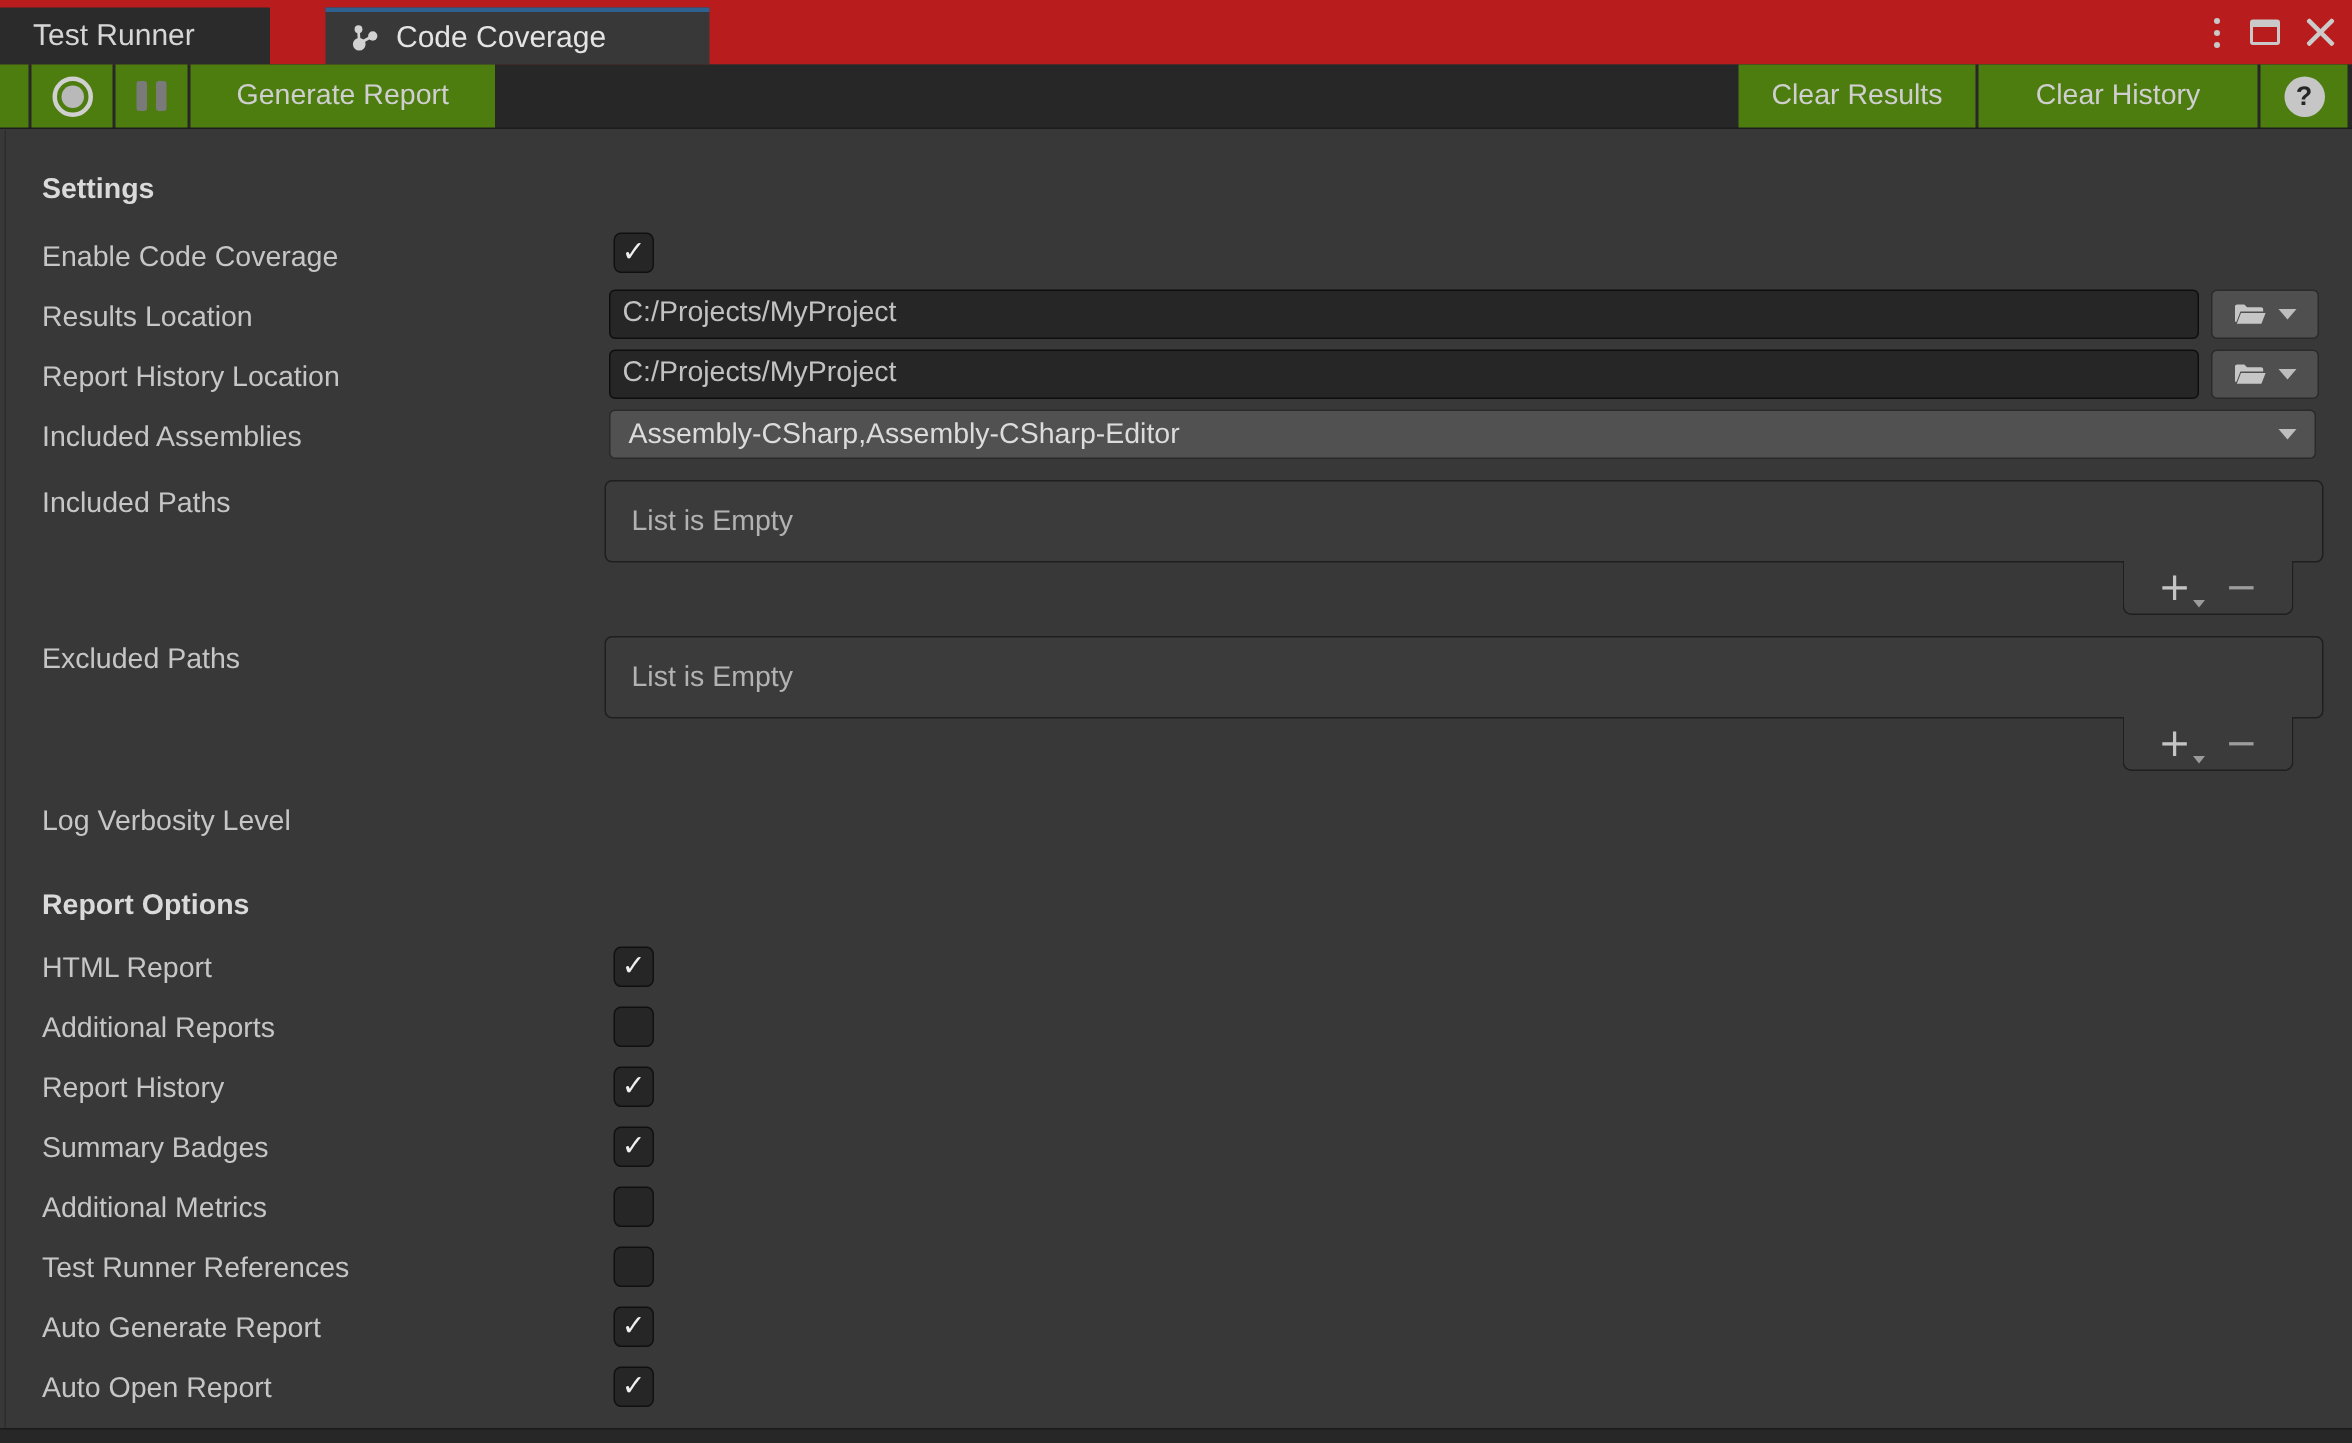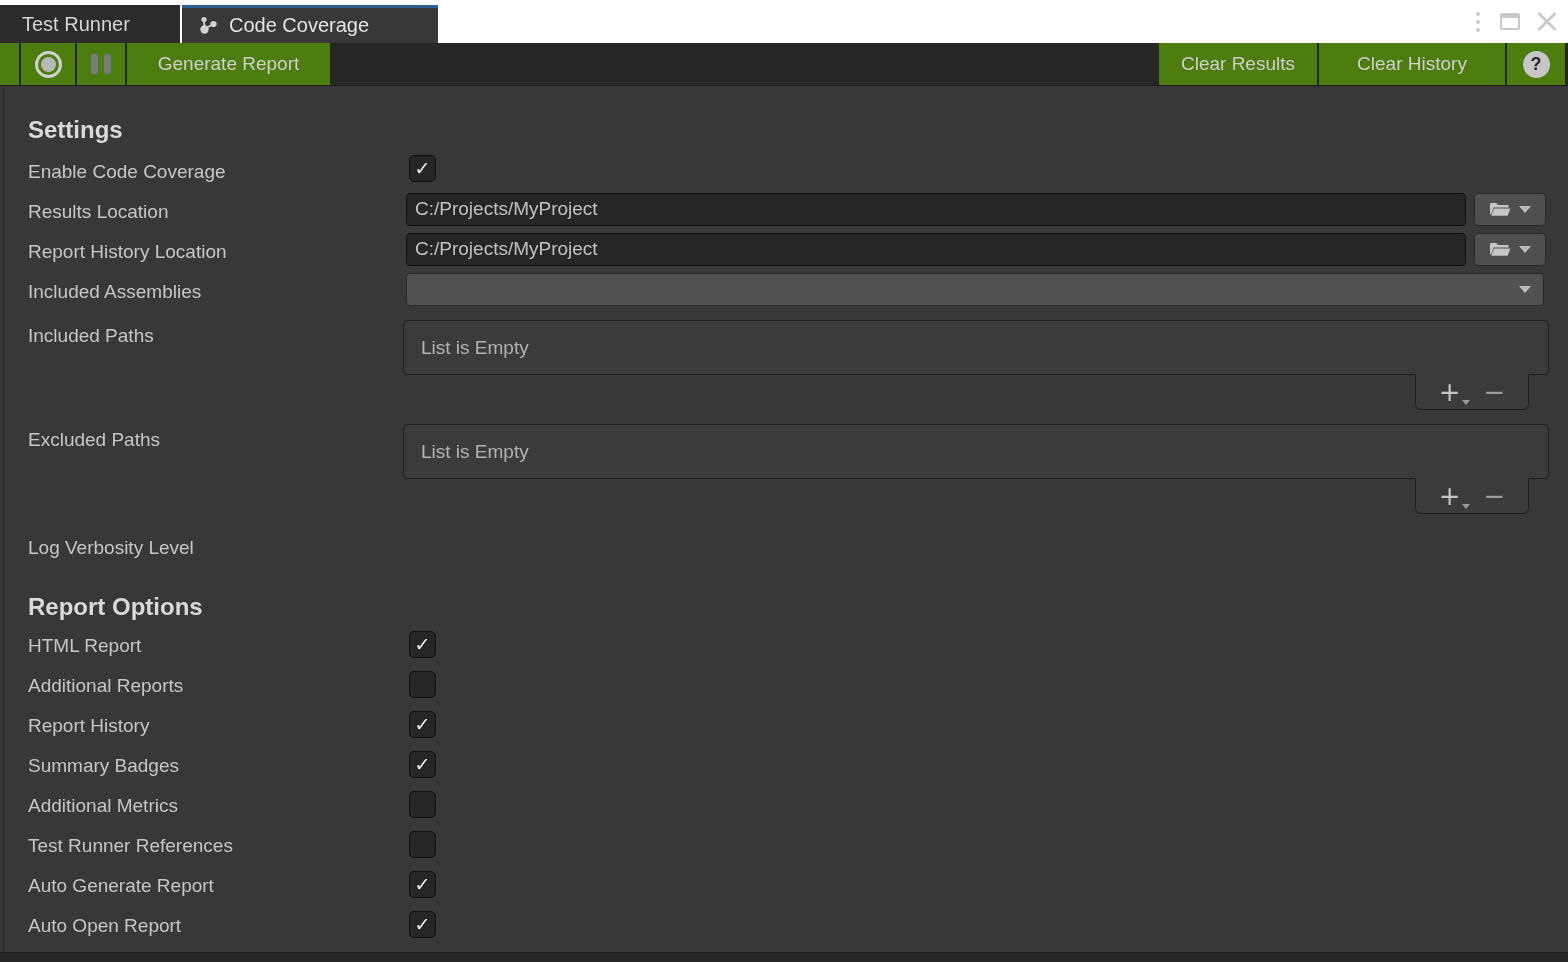--- a/index.html
+++ b/index.html
@@ -8,21 +8,21 @@
   body {
     font-family:"Liberation Sans","DejaVu Sans",sans-serif;
     background:#383838; position:relative;
     -webkit-font-smoothing:antialiased;
   }
   .nowrap { white-space:nowrap; }
 
   
   .titlebar {
     position:absolute; top:0; left:0; width:1568px; height:43px;
-    background:#ffffff; display:flex; align-items:flex-end;
+    background:#b91c1c; display:flex; align-items:flex-end;gap:35px;
   }
   .tab { height:38px; display:flex; align-items:center; cursor:default; }
   .tab-inactive {
     width:180px; background:#2b2b2b; padding-left:22px;
     font-size:20px; color:#d6d6d6;
   }
   .tab-active {
     width:256px; margin-left:2px; background:#383838;
     border-top:3px solid #2e618f; padding-left:14px; gap:9px;
     font-size:20px; color:#e4e4e4;
@@ -71,21 +71,21 @@
     display:flex; align-items:center; justify-content:center;
   }
 
   
   .content { position:absolute; top:87px; left:0; width:1568px; height:865px; background:#383838; }
   .left-edge { position:absolute; left:3px; top:0; height:865px; width:1px; background:#2c2c2c; }
   .bottom-strip {
     position:absolute; left:0; top:952px; width:1568px; height:10px;
     background:#272727; border-top:1px solid #1b1b1b;
   }
-  .hdr { position:absolute; left:28px; font-size:24px; font-weight:bold; color:#dadada; white-space:nowrap; }
+  .hdr { position:absolute; left:28px; font-size:19px; font-weight:bold; color:#dadada; white-space:nowrap; }
   .lbl { position:absolute; left:28px; font-size:19px; color:#c6c6c6; line-height:27px; white-space:nowrap; }
 
   .checkbox {
     position:absolute; left:409px; width:27px; height:27px;
     background:#262626; border:1px solid #101010; border-radius:5px;
     display:flex; align-items:center; justify-content:center;
   }
   .checkbox .tick {
     display:none; font-family:"DejaVu Sans",sans-serif; color:#f0f0f0;
     font-size:19px; font-weight:bold; line-height:1;
@@ -206,20 +206,21 @@
   <div class="fbtn" style="top:146px;">
     <svg width="22" height="17" viewBox="0 0 22 17">
       <path d="M1 3.4 C1 2.6 1.6 2 2.4 2 H7.2 L9 3.9 H18.4 c.8 0 1.4.6 1.4 1.4 V6.6 H4.6 L2 13.5 H1 Z" fill="#c6c6c6"></path>
       <path d="M5 7.6 H21.4 L18.6 14.8 H2.2 Z" fill="#c6c6c6"></path>
     </svg>
     <span class="caret"></span>
   </div>
 
   <div class="lbl" style="top:191px;">Included Assemblies</div>
   <div class="ddown" style="top:186px;">
+    <span class="nowrap">Assembly-CSharp,Assembly-CSharp-Editor</span>
     <span class="caret"></span>
   </div>
 
   <div class="lbl" style="top:235px;">Included Paths</div>
   <div class="listbox" style="top:233px;">
     <span>List is Empty</span>
   </div>
   <div class="listfooter" style="top:287px;">
     <span class="btn-add">
       <span>+</span>

